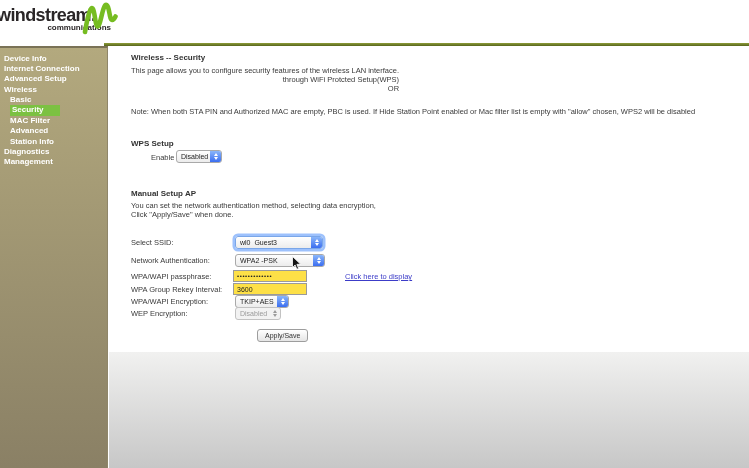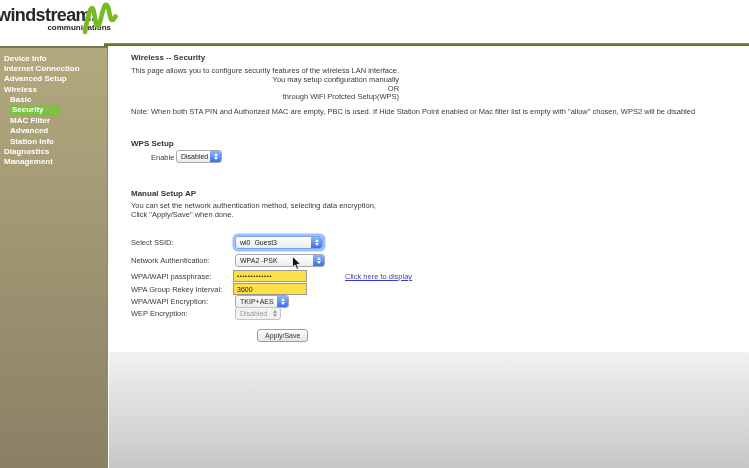--- a/index.html
+++ b/index.html
@@ -89,23 +89,22 @@
   <div class="nav-item">Management</div>
 </div>
 
 <div class="content">
   <div class="content-fade"></div>
 
   <div class="abs h" style="left:22px;top:7px;">Wireless -- Security</div>
 
   <div class="abs" style="left:22px;top:21px;text-align:right;">
     <div class="txt">This page allows you to configure security features of the wireless LAN interface.</div>
-    <div class="txt">You may setup configuration manually</div>
+    <div class="txt">through WiFi Protcted Setup(WPS)</div>
     <div class="txt indent">OR</div>
-    <div class="txt">through WiFi Protcted Setup(WPS)</div>
   </div>
 
   <div class="abs txt" style="left:22px;top:62px;">Note: When both STA PIN and Authorized MAC are empty, PBC is used. If Hide Station Point enabled or Mac filter list is empty with "allow" chosen, WPS2 will be disabled</div>
 
   <div class="abs h" style="left:22px;top:93px;">WPS Setup</div>
   <div class="abs lbl" style="left:42px;top:107px;"><span>Enable</span>&nbsp;<span class="bold">WPS</span></div>
   <div class="dropdown" style="left:67px;top:104px;width:46px;">
     <span class="dd-value">Disabled</span>
     <span class="dd-stepper">
         <i class="up"></i>

